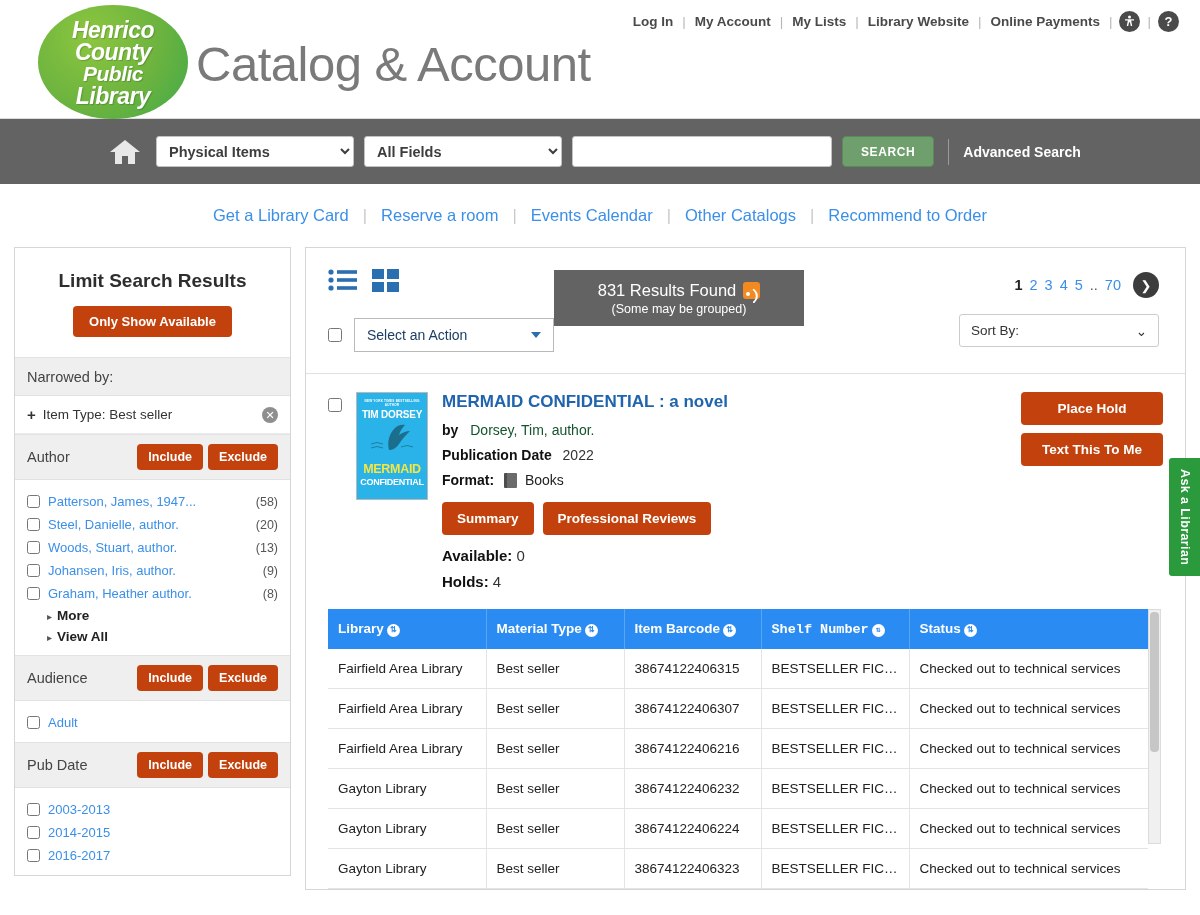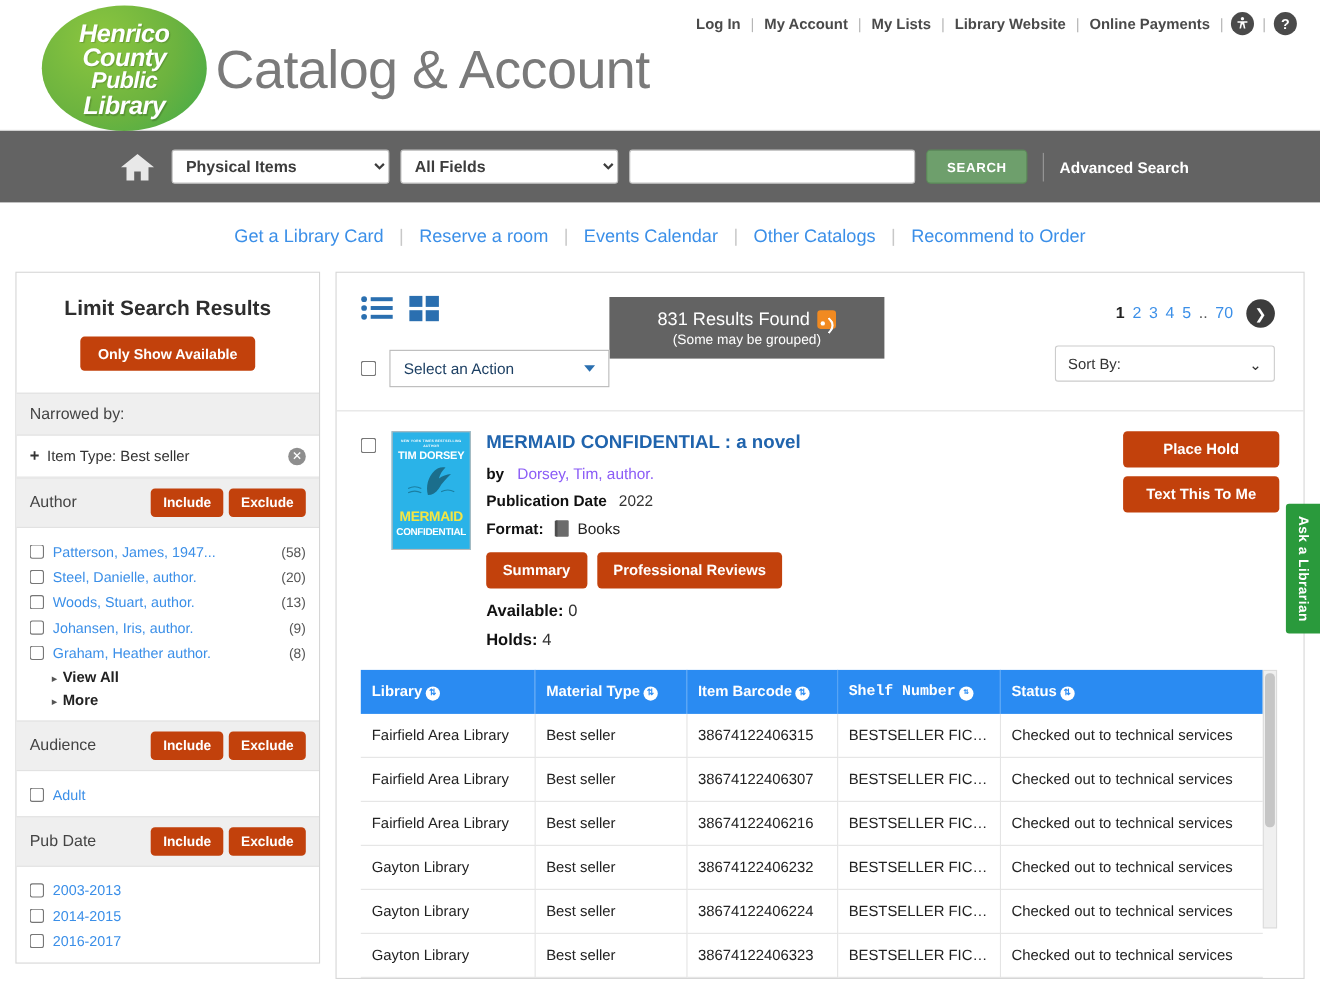--- a/index.html
+++ b/index.html
@@ -314,21 +314,21 @@
   .cover .c-tail { text-align: center; margin-top: 2px; }
   .cover .c-title { color: #f5e642; font-size: 12.5px; font-weight: bold; text-align: center; margin-top: 6px; letter-spacing: -0.3px; }
   .cover .c-sub { color: #fff; font-size: 9px; font-weight: bold; text-align: center; margin-top: 1px; letter-spacing: -0.3px; }
   .rec-info { flex: 1; min-width: 0; }
   .rec-title {
     font-size: 17px; font-weight: bold; color: #2064ad;
     margin-bottom: 10px; cursor: pointer;
   }
   .rec-line { font-size: 14px; margin-bottom: 9px; color: #222; }
   .rec-line b { color: #111; }
-  .rec-line .blue { color: #8b5cf6; margin-left: 8px; }
+  .rec-line .blue { color: #14532d; margin-left: 8px; }
   .rec-line .val { margin-left: 7px; color: #333; }
   .book-glyph {
     display: inline-block; width: 13px; height: 15px;
     background: #6b6b6b; border-left: 3px solid #4d4d4d;
     border-radius: 1px; vertical-align: -3px; margin: 0 4px 0 6px;
   }
   .tabbtns { display: flex; gap: 9px; margin: 14px 0 12px; }
   .tabbtns .btn-blue { font-size: 13.5px; padding: 9px 15px; }
   .avail-line { font-size: 15px; margin-bottom: 9px; }
   .avail-line b { color: #111; }
@@ -521,24 +521,24 @@
         <input type="checkbox" style="">
         <span class="flabel">Johansen, Iris, author.</span>
         <span class="fcount">(9)</span>
       </div>
       <div class="facet-row">
         <input type="checkbox" style="">
         <span class="flabel">Graham, Heather author.</span>
         <span class="fcount">(8)</span>
       </div>
       <div class="more-row">
+        <span class="caret">▸</span><span>More</span>
+      </div>
+      <div class="more-row">
         <span class="caret">▸</span><span>View All</span>
-      </div>
-      <div class="more-row">
-        <span class="caret">▸</span><span>More</span>
       </div>
     </div>
 
     <div class="facet-head">
       <span>Audience</span>
       <span class="fbtns">
         <button class="btn-blue">Include</button>
         <button class="btn-blue">Exclude</button>
       </span>
     </div>

